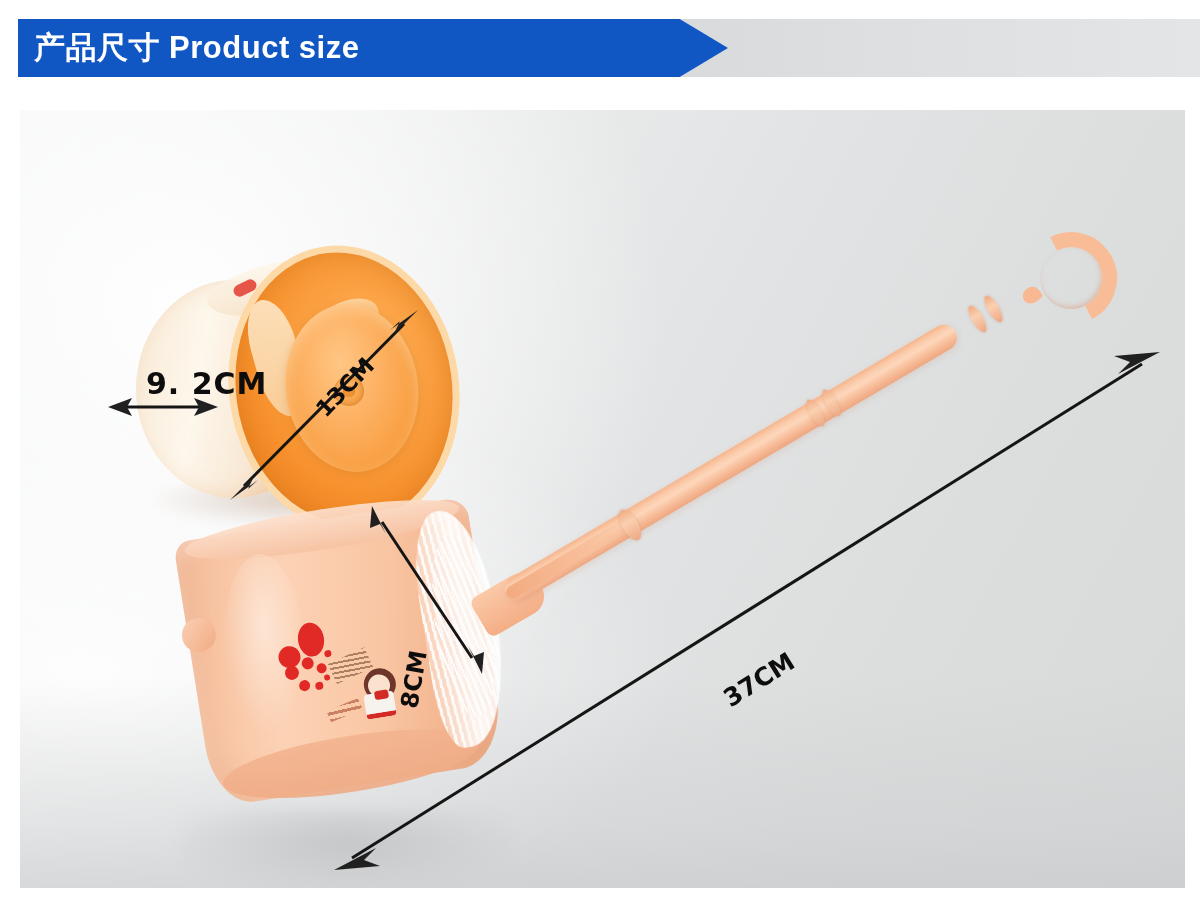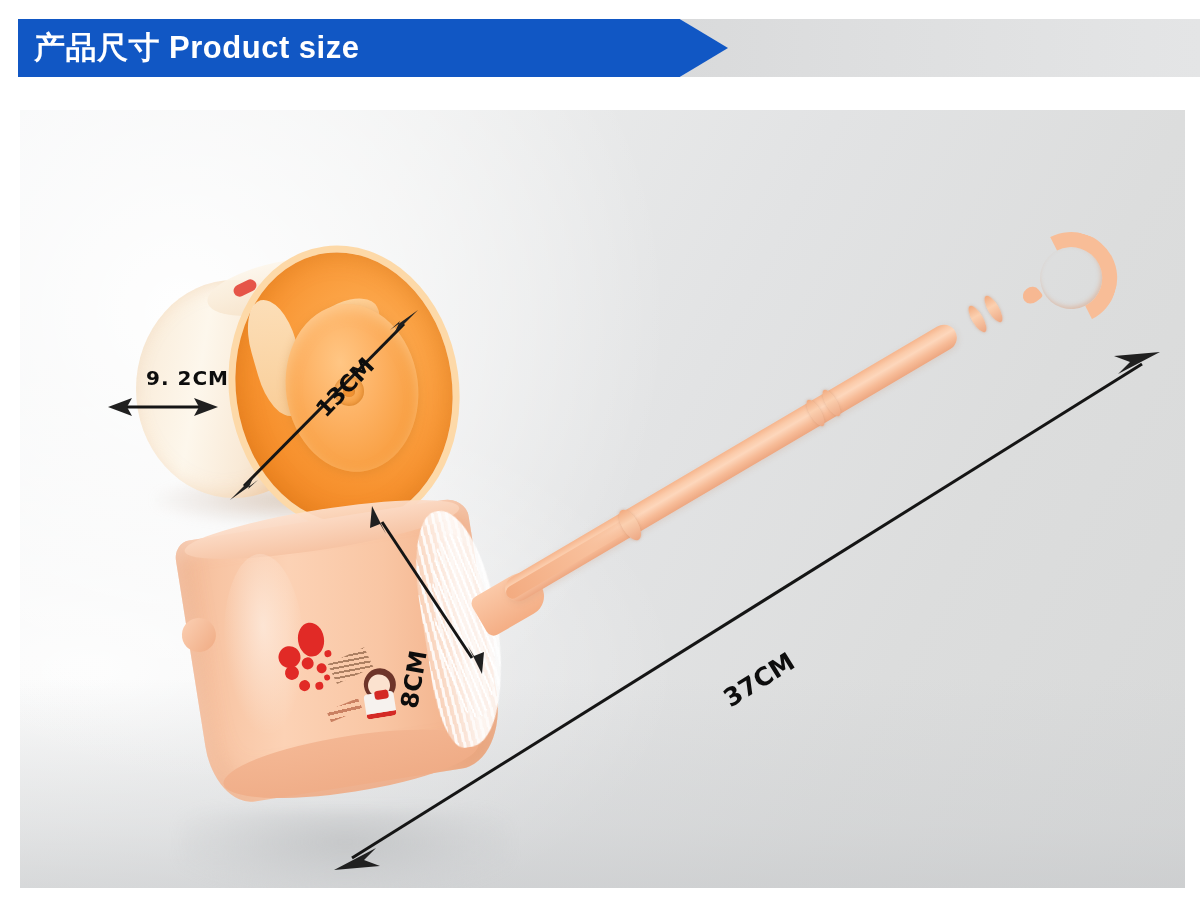--- a/index.html
+++ b/index.html
@@ -191,21 +191,21 @@
   .dim-head { fill: #202020; }
   .dim-label {
     position: absolute;
     color: #0d0d0d;
     font-weight: 700;
     white-space: nowrap;
     font-family: "DejaVu Sans", sans-serif;
   }
 
   
-  .lbl-92 { left: 126px; top: 256px; font-size: 20px; letter-spacing: 1px; }
+  .lbl-92 { left: 126px; top: 256px; font-size: 30px; letter-spacing: 1px; }
   
   .lbl-13 { left: 300px; top: 290px; font-size: 23px; transform: rotate(-46deg); transform-origin: left center; }
   
   .lbl-8  { left: 389px; top: 584px; font-size: 24px; transform: rotate(-80deg); transform-origin: left center; }
   
   .lbl-37 { left: 706px; top: 576px; font-size: 25px; transform: rotate(-32deg); transform-origin: left center; }
 
   
   .brush { position: absolute; left: 0; top: 0; width: 1165px; height: 778px; }
   .brush-shadow {

